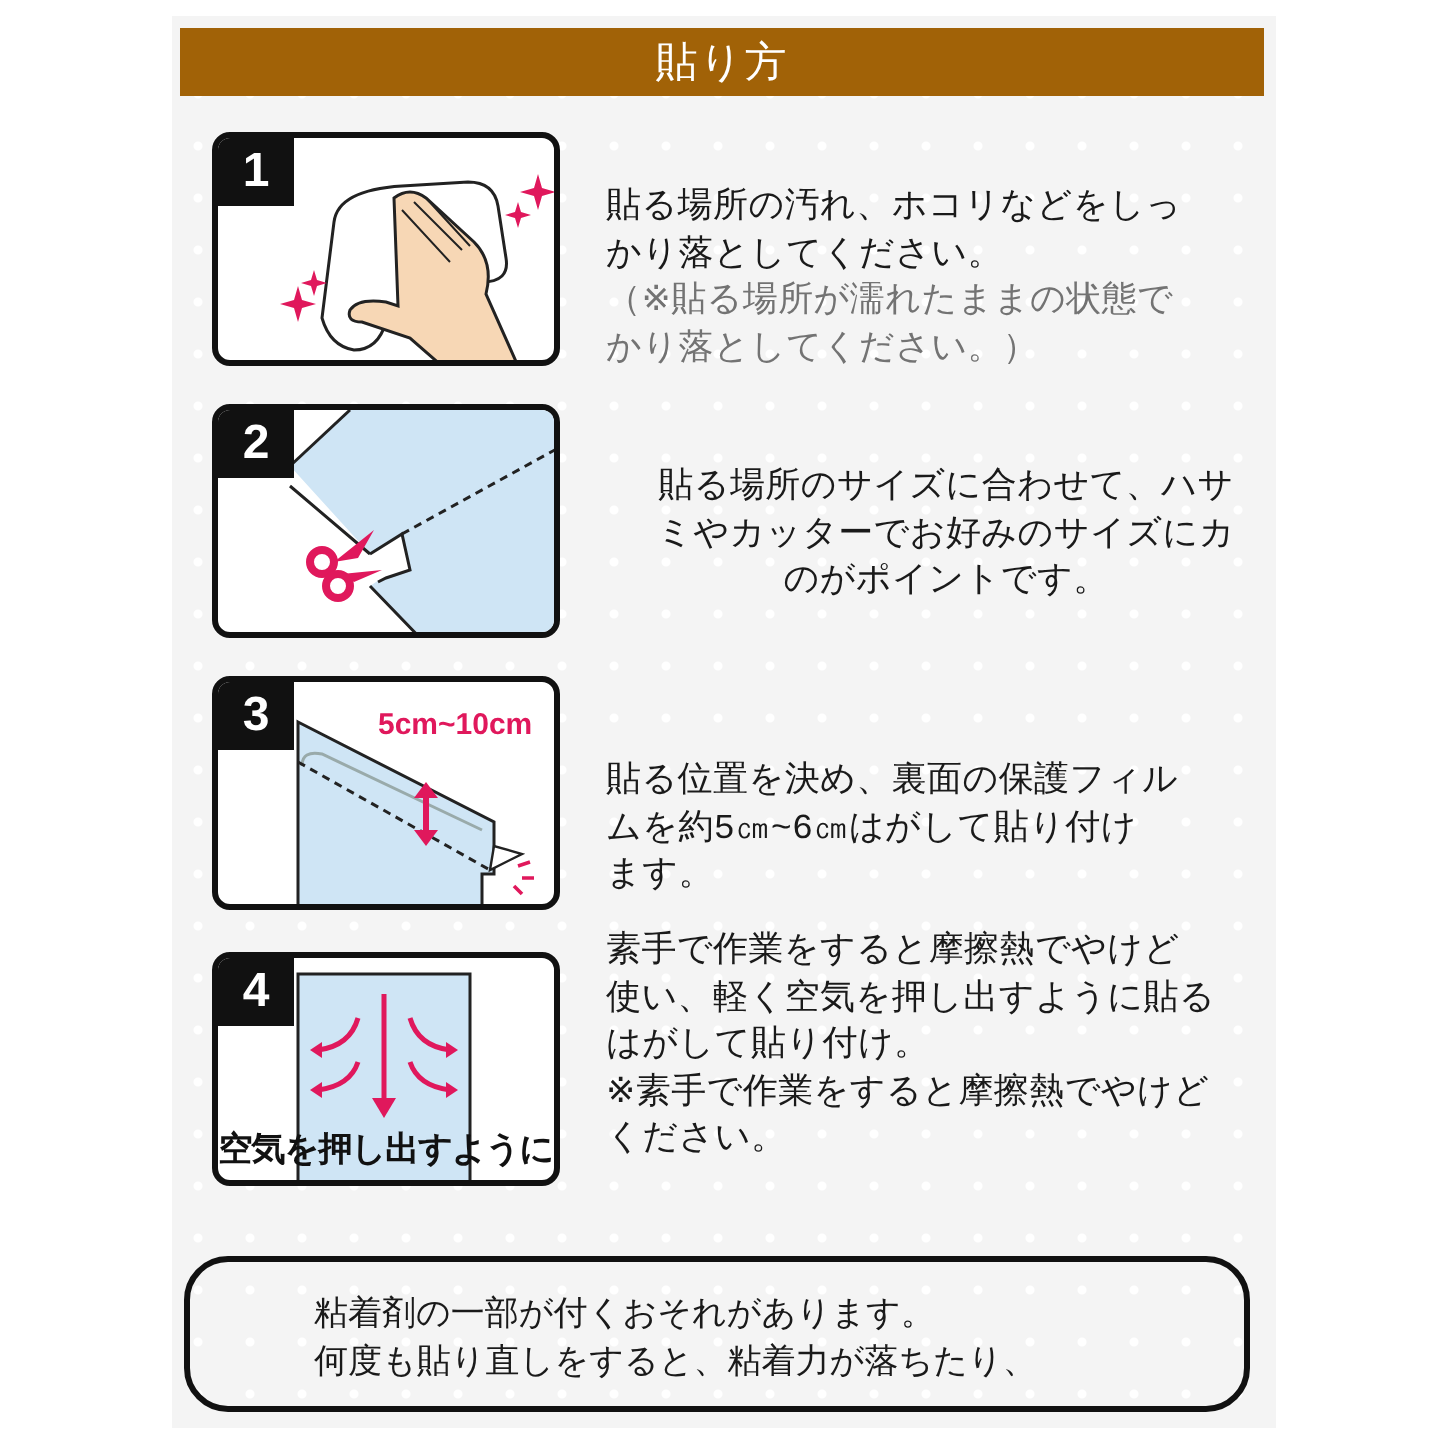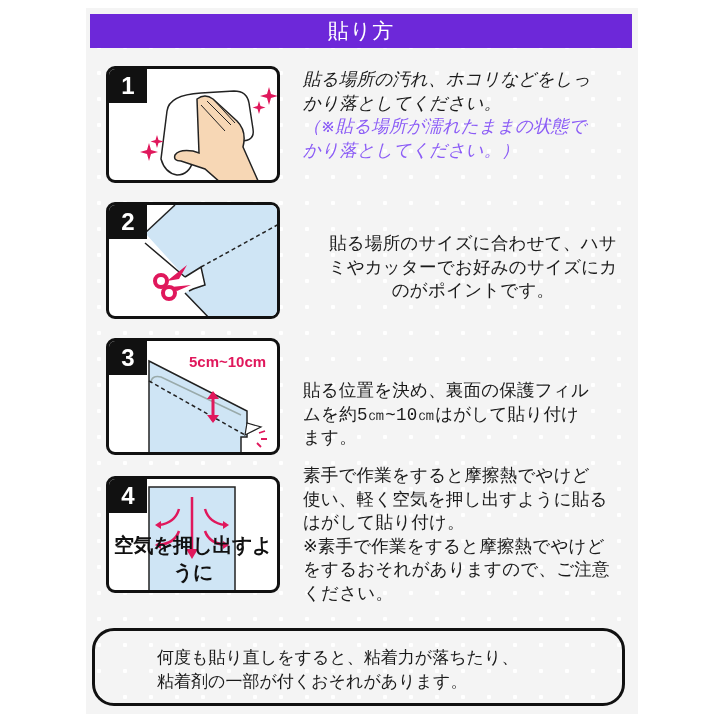--- a/index.html
+++ b/index.html
@@ -8,42 +8,42 @@
     font-family: "DejaVu Sans", "Liberation Sans", sans-serif;
   }
   .panel {
     position:absolute; left:86px; top:8px; width:552px; height:706px;
     background-color:#f4f4f4;
     background-image: radial-gradient(circle, #ffffff 2px, transparent 2.5px);
     background-size: 26px 26px;
   }
   .header {
     position:absolute; left:90px; top:14px; width:542px; height:34px;
-    background:#6d28d9; color:#fff; text-align:center;
+    background:#a16207; color:#fff; text-align:center;
     font-size:21px; line-height:34px; letter-spacing:1px;
   }
   .step-img {
     position:absolute; left:106px; width:174px; height:117px;
     background:#fff; border:3px solid #111; border-radius:9px; overflow:hidden;
     box-sizing:border-box;
   }
   .step-img svg { position:absolute; left:0; top:0; }
   .step-num {
     position:absolute; left:0; top:0; width:38px; height:34px; background:#111; color:#fff;
     font-family:"Liberation Sans", sans-serif; font-weight:bold; font-size:24px;
     line-height:34px; text-align:center; z-index:2;
   }
   .step-text {
     position:absolute; left:303px; width:340px;
     font-size:17.5px; line-height:23.5px; color:#1a1a1a; letter-spacing:0.2px;
   }
-  .red { color:#8b5cf6; }
+  .red { color:#737373; }
   .caption4 {
     position:absolute; left:0; right:0; bottom:4px; text-align:center;
-    font-weight:bold; font-size:20px; color:#111; z-index:3; letter-spacing:-0.5px;
+    font-weight:bold; font-size:17px; color:#111; z-index:3; letter-spacing:-0.5px;
   }
   .notice {
     position:absolute; left:92px; top:628px; width:533px; height:78px;
     border:3px solid #111; border-radius:22px; background:transparent; box-sizing:border-box;
   }
   .notice-text {
     position:absolute; left:62px; top:14px; font-size:17px; line-height:24px; color:#1a1a1a;
   }
 </style>
 </head>
@@ -58,21 +58,21 @@
   <svg width="174" height="117" viewBox="0 0 174 117">
     <path d="M58 42 Q60 26 92 24 L125 22 Q138 22 140 34 L144 60 Q146 72 132 72 L100 74 Q96 88 84 92 Q80 106 68 106 Q56 104 52 90 Z" fill="#fff" stroke="#222" stroke-width="1.5"></path>
     <path d="M88 30 Q96 24 104 30 L128 52 Q138 62 134 78 L150 114 L112 114 L96 100 Q84 96 72 92 Q64 92 66 86 Q70 80 84 82 L90 84 Z" fill="#f7d7b5" stroke="#222" stroke-width="1.5"></path>
     <path d="M92 36 L116 62 M98 32 L122 56 M104 30 L126 54" stroke="#222" stroke-width="1" fill="none"></path>
     <path d="M40 74 l2 7 l7 2 l-7 2 l-2 7 l-2 -7 l-7 -2 l7 -2 z" fill="#e0185c"></path>
     <path d="M48 66 l1.5 5 l5 1.5 l-5 1.5 l-1.5 5 l-1.5 -5 l-5 -1.5 l5 -1.5 z" fill="#e0185c"></path>
     <path d="M160 18 l2 7 l7 2 l-7 2 l-2 7 l-2 -7 l-7 -2 l7 -2 z" fill="#e0185c"></path>
     <path d="M150 32 l1.5 5 l5 1.5 l-5 1.5 l-1.5 5 l-1.5 -5 l-5 -1.5 l5 -1.5 z" fill="#e0185c"></path>
   </svg>
 </div>
-<div class="step-text" style="top:68px;font-style:italic;">
+<div class="step-text" style="top:92px;">
   <div>貼る場所の汚れ、ホコリなどをしっ</div>
   <div>かり落としてください。</div>
   <div class="red">（※貼る場所が濡れたままの状態で</div>
   <div class="red">かり落としてください。）</div>
 </div>
 
 <div class="step-img" style="top:202px;">
   <div class="step-num">2</div>
   <svg width="174" height="117" viewBox="0 0 174 117">
     <path d="M36 28 L66 0 L174 0 L174 117 L104 117 L76 88 L88 80 L92 66 L76 72 Z" fill="#cfe5f5"></path>
@@ -101,21 +101,21 @@
     <path d="M40 40 L136 94" stroke="#222" stroke-width="1.5" stroke-dasharray="4 3" fill="none"></path>
     <path d="M136 94 L138 82 L152 86 Z" fill="#fff" stroke="#222" stroke-width="1.2"></path>
     <path d="M104 52 L104 80" stroke="#e0185c" stroke-width="3"></path>
     <path d="M98 58 L104 50 L110 58 Z M98 74 L104 82 L110 74 Z" fill="#e0185c"></path>
     <path d="M150 92 l6 -2 M152 98 l6 0 M148 102 l4 4" stroke="#e0185c" stroke-width="1.8"></path>
     <text x="80" y="26" fill="#e0185c" font-family="Liberation Sans, sans-serif" font-weight="bold" font-size="15">5cm~10cm</text>
   </svg>
 </div>
 <div class="step-text" style="top:380px;font-family:Liberation Mono, monospace;">
   <div>貼る位置を決め、裏面の保護フィル</div>
-  <div>ムを約5㎝~10㎝はがして貼り付け</div>
+  <div>ムを約5㎝~6㎝はがして貼り付け</div>
   <div>ます。</div>
 </div>
 
 <div class="step-img" style="top:476px;">
   <div class="step-num">4</div>
   <svg width="174" height="117" viewBox="0 0 174 117">
     <rect x="40" y="8" width="86" height="109" fill="#cfe5f5" stroke="#222" stroke-width="1.5"></rect>
     <g stroke="#e0185c" stroke-width="2.5" fill="none">
       <path d="M83 18 L83 72"></path>
       <path d="M70 30 Q66 44 50 46"></path>
@@ -131,22 +131,21 @@
       <path d="M114 62 L120 66 L114 70 Z"></path>
     </g>
   </svg>
   <div class="caption4">空気を押し出すように</div>
 </div>
 <div class="step-text" style="top:464px;">
   <div>素手で作業をすると摩擦熱でやけど</div>
   <div>使い、軽く空気を押し出すように貼る</div>
   <div>はがして貼り付け。</div>
   <div>※素手で作業をすると摩擦熱でやけど</div>
-  <div>をするおそれがありますので、ご注意</div>
   <div>ください。</div>
 </div>
 
 <div class="notice">
   <div class="notice-text">
+    <div>粘着剤の一部が付くおそれがあります。</div>
     <div>何度も貼り直しをすると、粘着力が落ちたり、</div>
-    <div>粘着剤の一部が付くおそれがあります。</div>
   </div>
 </div>
 
 </body></html>

